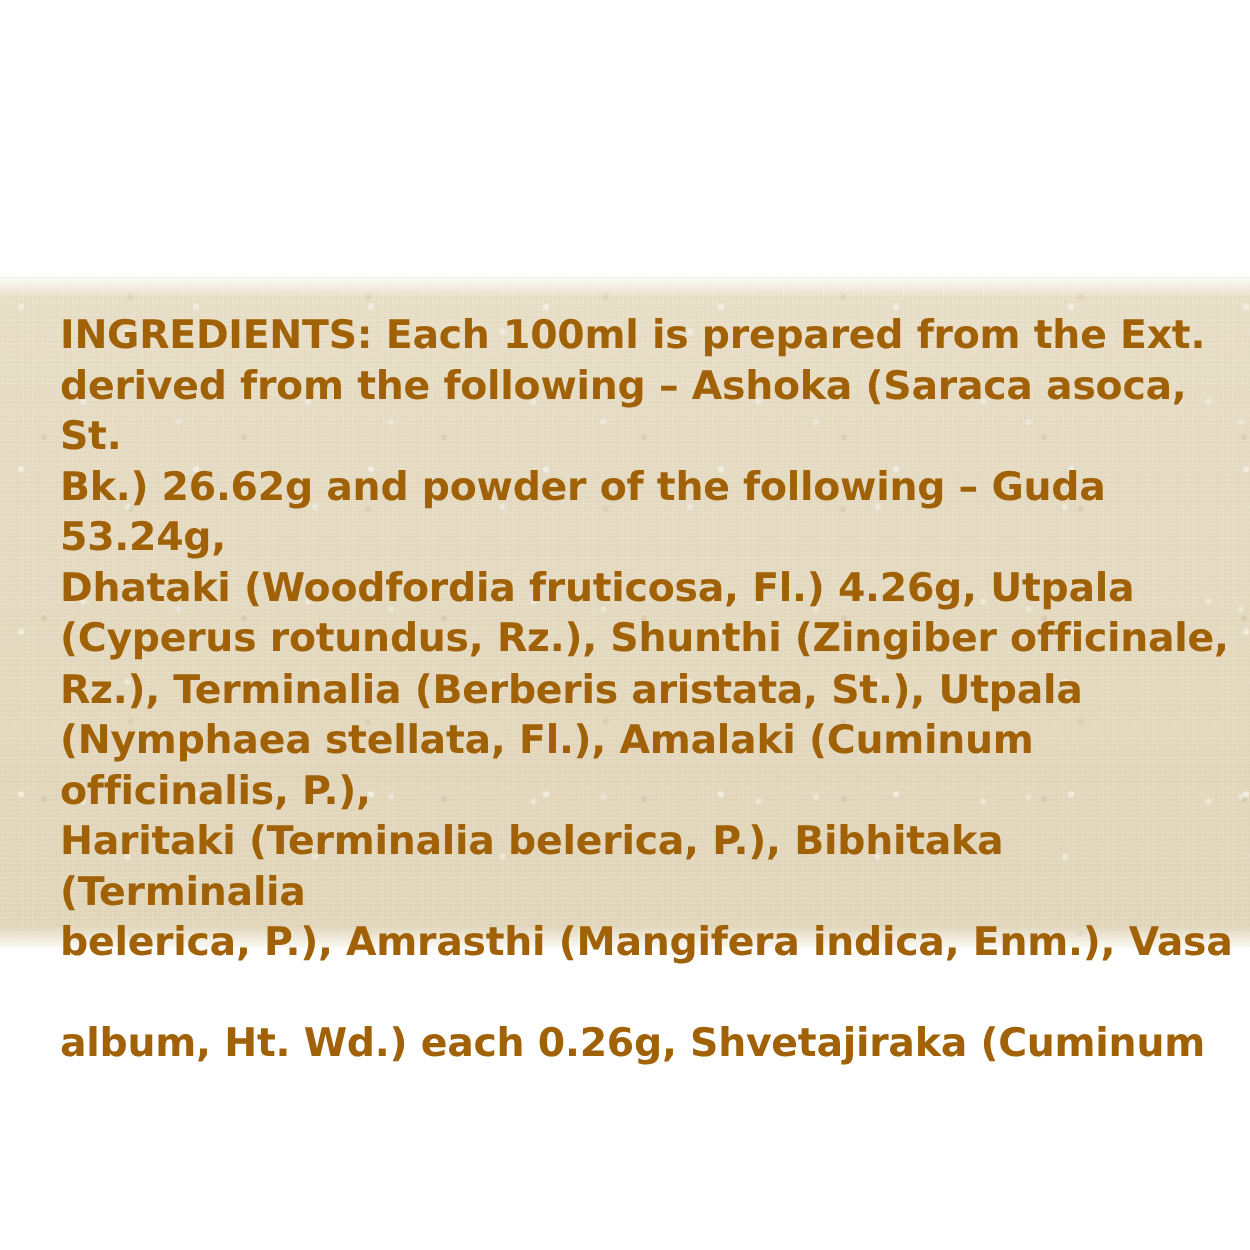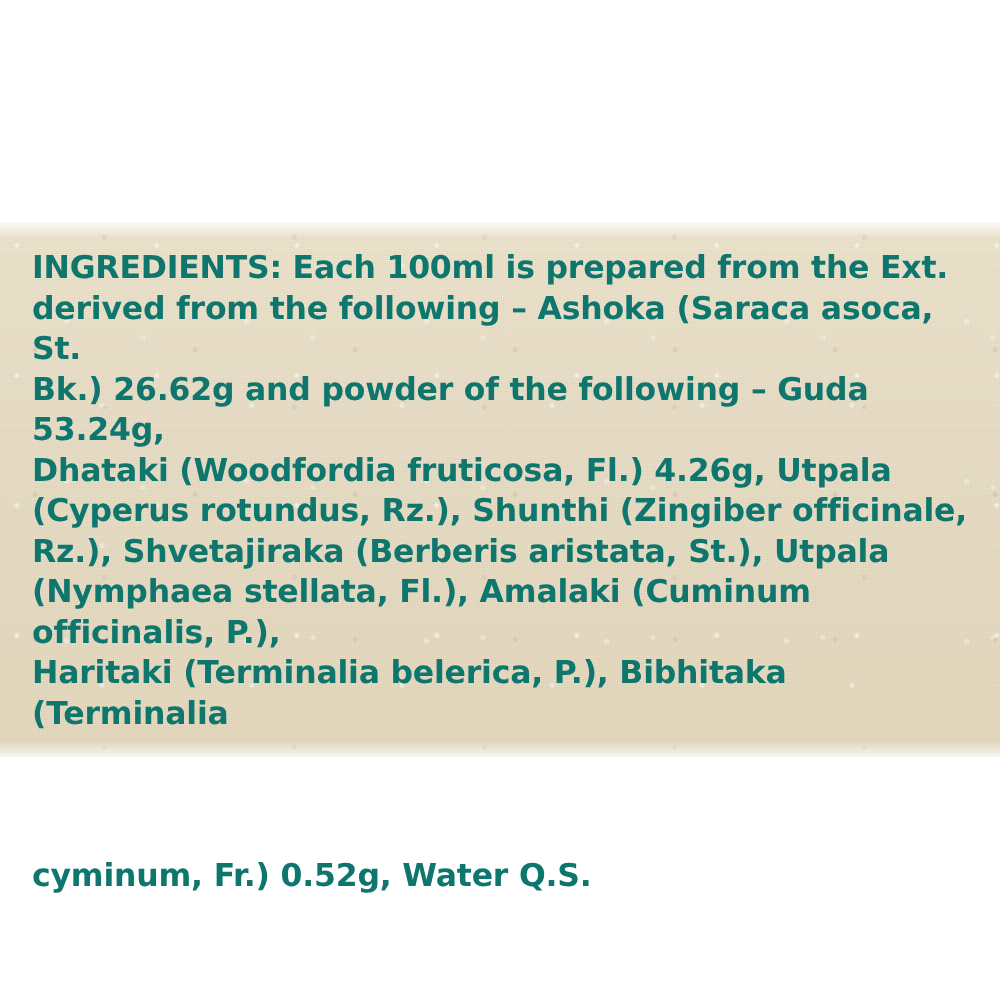--- a/index.html
+++ b/index.html
@@ -56,28 +56,28 @@
     top: 222px;
     background: linear-gradient(180deg, rgba(255,255,255,0.85), rgba(236,226,202,0));
   }
   #band-edge-bottom {
     top: 741px;
     background: linear-gradient(0deg, rgba(255,255,255,0.8), rgba(227,215,186,0));
   }
 
   #ingredients-text {
     position: absolute;
-    left: 32px;
+    left: 48px;
     top: 248px;
     width: 940px;
     font-family: "DejaVu Sans", sans-serif;
     font-size: 31.5px;
     line-height: 40.5px;
     letter-spacing: -0.2px;
-    color: #0f766e;
+    color: #a16207;
     font-weight: 600;
     text-align: left;
     white-space: normal;
     text-rendering: geometricPrecision;
   }
 </style>
 </head>
 <body>
 
 <div id="page">
@@ -85,22 +85,21 @@
   <div id="label-band"></div>
   <div class="band-edge" id="band-edge-top"></div>
   <div class="band-edge" id="band-edge-bottom"></div>
 
   <div id="ingredients-text">
     <span class="l1">INGREDIENTS: Each 100ml is prepared from the Ext.</span><br>
     <span class="l2">derived from the following – Ashoka (Saraca asoca, St.</span><br>
     <span class="l3">Bk.) 26.62g and powder of the following – Guda 53.24g,</span><br>
     <span class="l4">Dhataki (Woodfordia fruticosa, Fl.) 4.26g, Utpala</span><br>
     <span class="l5">(Cyperus rotundus, Rz.), Shunthi (Zingiber officinale,</span><br>
-    <span class="l6">Rz.), Shvetajiraka (Berberis aristata, St.), Utpala</span><br>
+    <span class="l6">Rz.), Terminalia (Berberis aristata, St.), Utpala</span><br>
     <span class="l7">(Nymphaea stellata, Fl.), Amalaki (Cuminum officinalis, P.),</span><br>
     <span class="l8">Haritaki (Terminalia belerica, P.), Bibhitaka (Terminalia</span><br>
+    <span class="l9">belerica, P.), Amrasthi (Mangifera indica, Enm.), Vasa</span><br>
     <br>
-    <br>
-    <br>
-    <span class="l12">cyminum, Fr.) 0.52g, Water Q.S.</span>
+    <span class="l11">album, Ht. Wd.) each 0.26g, Shvetajiraka (Cuminum</span><br>
   </div>
 
 </div>
 
 </body></html>

